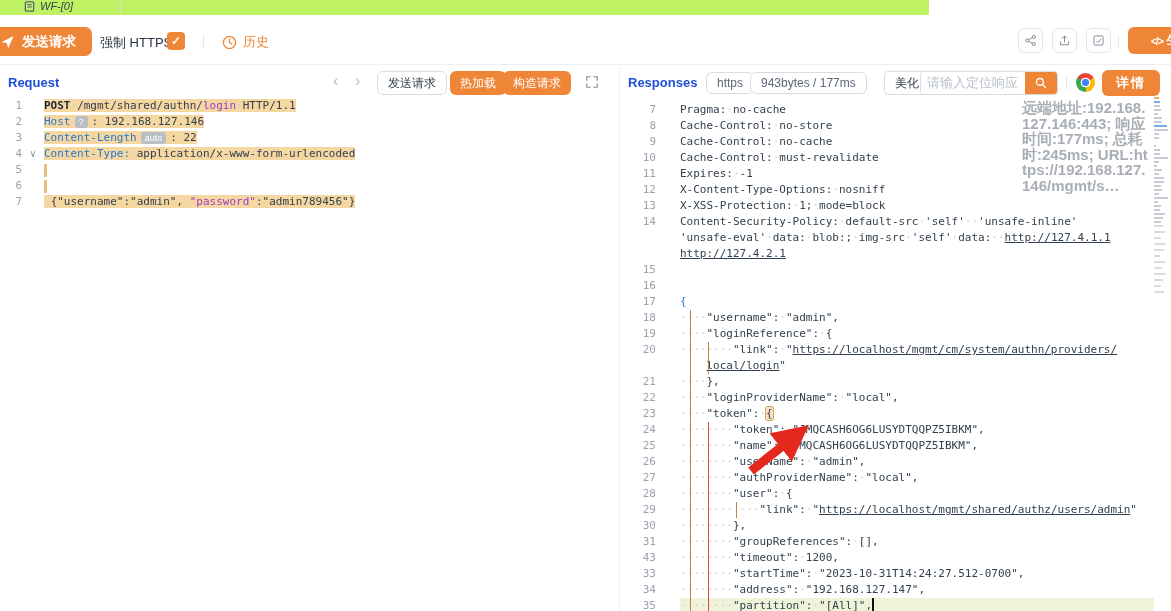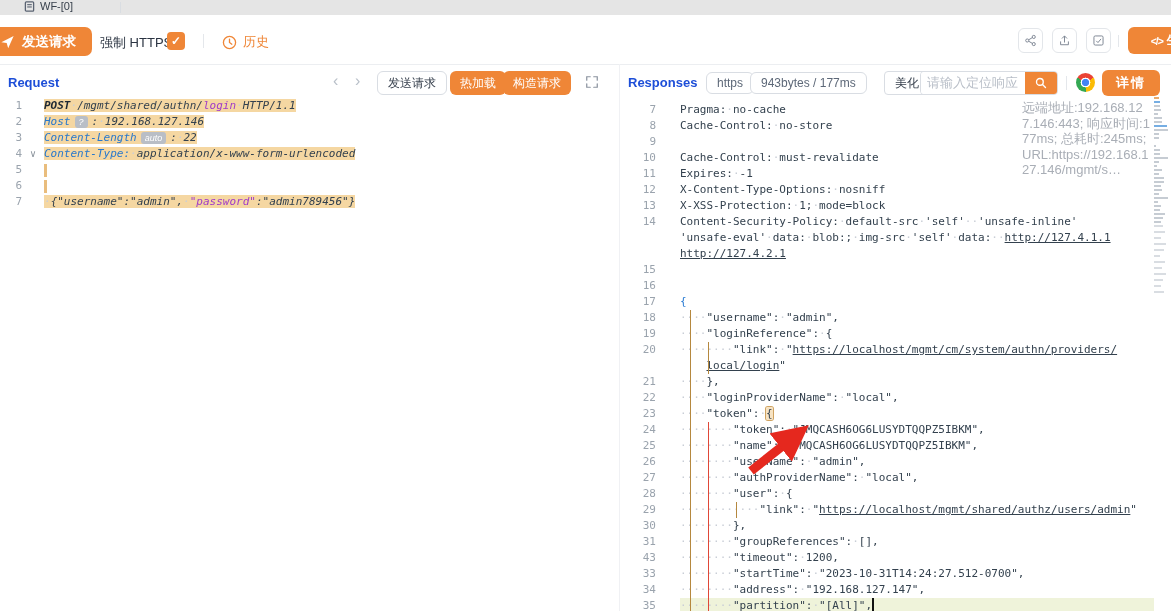--- a/index.html
+++ b/index.html
@@ -1,20 +1,20 @@
 <!DOCTYPE html>
 <html><head>
 <meta charset="utf-8">
 <style>
   html,body{margin:0;padding:0;}
   body{width:1171px;height:611px;position:relative;overflow:hidden;background:#fff;
        font-family:"Liberation Sans",sans-serif;-webkit-font-smoothing:antialiased;}
   .abs{position:absolute;}
   
-  .tabbar{left:0;top:0;width:1171px;height:15px;border-bottom:1px solid #e3e6ea;overflow:hidden;background:#e5e5e5;}
+  .tabbar{left:0;top:0;width:929px;height:15px;border-bottom:1px solid #e3e6ea;overflow:hidden;background:#bef264;font-style:italic;}
   .tab{left:24px;top:-3px;height:18px;display:flex;align-items:center;gap:5px;color:#38404c;font-size:11px;}
   .tab-div{left:120px;top:2px;width:1px;height:11px;background:#d9dde2;}
   
   .toolbar{left:0;top:15px;width:1171px;height:49px;border-bottom:1px solid #eceef1;background:#fff;}
   .btn{display:flex;align-items:center;justify-content:center;cursor:pointer;box-sizing:border-box;}
   .btn-accent{background:#ef8637;color:#fff;border-radius:6px;}
   .send-btn{left:-14px;top:12px;height:29px;border-radius:7px;padding:0 16px 0 14px;gap:7px;font-size:13.5px;font-weight:bold;}
   .force-label{left:100px;top:19px;font-size:13px;color:#2b3442;}
   .checkbox{left:167px;top:17px;width:18px;height:18px;border-radius:4px;font-size:12px;font-weight:bold;color:#fff;}
   .tdiv{width:1px;background:#e4e7eb;}
@@ -43,35 +43,35 @@
   .ln{text-align:right;color:#9aa3ad;flex:none;}
   .fold{flex:none;text-align:center;color:#8a939c;font-size:10px;}
   #req-code{left:0;top:98px;width:618px;}
   #req-code .ln{width:22px;}
   #req-code .fold{width:22px;}
   #res-code{left:622px;top:102px;width:532px;}
   #res-code .ln{width:34px;}
   #res-code .fold{width:24px;}
   .row-content{flex:1;min-width:0;}
   .row-content.active{background:#eff3da;}
-  .sel{background:#f5d7a2;font-style:italic;}
+  .sel{background:#f5d7a2;}
   .sel:empty{display:inline-block;width:3px;height:13px;background:#e9bd7d;vertical-align:middle;}
   .sg-m{color:#1c2733;font-weight:bold;}
   .sg-k{color:#2878cc;}
   .sg-p{color:#a03cc8;}
   .sg-t{color:#33414e;}
   .sg-w{color:#c9ced6;}
   .sg-sp{color:transparent;}
   .sg-u{color:#33414e;text-decoration:underline;text-align:center;}
   .sg-br{color:#2b7cd3;}
   .sg-bh{color:#33414e;background:#f7e3c3;box-shadow:0 0 0 1px #cfa25f;border-radius:2px;}
   .sg-bdg{background:#b9bec6;color:#fff;border-radius:3px;font-size:9px;padding:1px 4px;margin:0 4px;font-family:"Liberation Sans",sans-serif;}
   .sg-caret{display:inline-block;width:2px;height:13px;background:#111;vertical-align:-2px;}
   .guide{position:absolute;width:1px;pointer-events:none;}
-  .netinfo{left:1022px;top:100px;width:130px;font-size:13px;line-height:15.5px;color:#a9aeb6;word-break:break-all;}
+  .netinfo{left:1022px;top:100px;width:130px;font-size:15px;line-height:15.5px;color:#a9aeb6;word-break:break-all;font-weight:bold;}
   #minimap{left:1154px;top:97px;width:16px;height:260px;}
   #minimap .bar{height:2px;margin-bottom:2px;background:#c6ccd3;}
   svg{display:block;}
 </style>
 </head>
 <body>
 
 <div class="abs tabbar">
   <div class="abs tab">
     <svg width="11" height="11" viewBox="0 0 12 12">
@@ -170,21 +170,21 @@
 </div>
 <div class="abs tdiv" style="left:1066px;top:76px;height:14px;"></div>
 <div class="abs chrome" style="left:1076px;top:73px;"></div>
 <div class="abs btn btn-accent details-btn">详情</div>
 
 <div class="abs netinfo">远端地址:192.168.127.146:443; 响应时间:177ms; 总耗时:245ms; URL:https://192.168.127.146/mgmt/s…</div>
 
 <div id="res-code" class="abs code" style="position:absolute;">
     <div class="code-row"><span class="ln">7</span><span class="fold"></span><span class="row-content"><span class="sg-t">Pragma:</span><span class="sg-w">·</span><span class="sg-t">no-cache</span></span></div>
     <div class="code-row"><span class="ln">8</span><span class="fold"></span><span class="row-content"><span class="sg-t">Cache-Control:</span><span class="sg-w">·</span><span class="sg-t">no-store</span></span></div>
-    <div class="code-row"><span class="ln">9</span><span class="fold"></span></div>
+    <div class="code-row"><span class="ln">9</span><span class="fold"></span><span class="row-content"><span class="sg-t">Cache-Control:</span><span class="sg-w">·</span><span class="sg-t">no-cache</span></span></div>
     <div class="code-row"><span class="ln">10</span><span class="fold"></span><span class="row-content"><span class="sg-t">Cache-Control:</span><span class="sg-w">·</span><span class="sg-t">must-revalidate</span></span></div>
     <div class="code-row"><span class="ln">11</span><span class="fold"></span><span class="row-content"><span class="sg-t">Expires:</span><span class="sg-w">·</span><span class="sg-t">-1</span></span></div>
     <div class="code-row"><span class="ln">12</span><span class="fold"></span><span class="row-content"><span class="sg-t">X-Content-Type-Options:</span><span class="sg-w">·</span><span class="sg-t">nosniff</span></span></div>
     <div class="code-row"><span class="ln">13</span><span class="fold"></span><span class="row-content"><span class="sg-t">X-XSS-Protection:</span><span class="sg-w">·</span><span class="sg-t">1;</span><span class="sg-w">·</span><span class="sg-t">mode=block</span></span></div>
     <div class="code-row"><span class="ln">14</span><span class="fold"></span><span class="row-content"><span class="sg-t">Content-Security-Policy:</span><span class="sg-w">·</span><span class="sg-t">default-src</span><span class="sg-w">·</span><span class="sg-t">'self'</span><span class="sg-w">··</span><span class="sg-t">'unsafe-inline'</span></span></div>
     <div class="code-row"><span class="ln"></span><span class="fold"></span><span class="row-content"><span class="sg-t">'unsafe-eval'</span><span class="sg-w">·</span><span class="sg-t">data:</span><span class="sg-w">·</span><span class="sg-t">blob:;</span><span class="sg-w">·</span><span class="sg-t">img-src</span><span class="sg-w">·</span><span class="sg-t">'self'</span><span class="sg-w">·</span><span class="sg-t">data:</span><span class="sg-w">··</span><span class="sg-u">http://127.4.1.1</span></span></div>
     <div class="code-row"><span class="ln"></span><span class="fold"></span><span class="row-content"><span class="sg-u">http://127.4.2.1</span></span></div>
     <div class="code-row"><span class="ln">15</span><span class="fold"></span></div>
     <div class="code-row"><span class="ln">16</span><span class="fold"></span><span class="row-content"></span></div>
     <div class="code-row"><span class="ln">17</span><span class="fold"></span><span class="row-content"><span class="sg-br">{</span></span></div>

